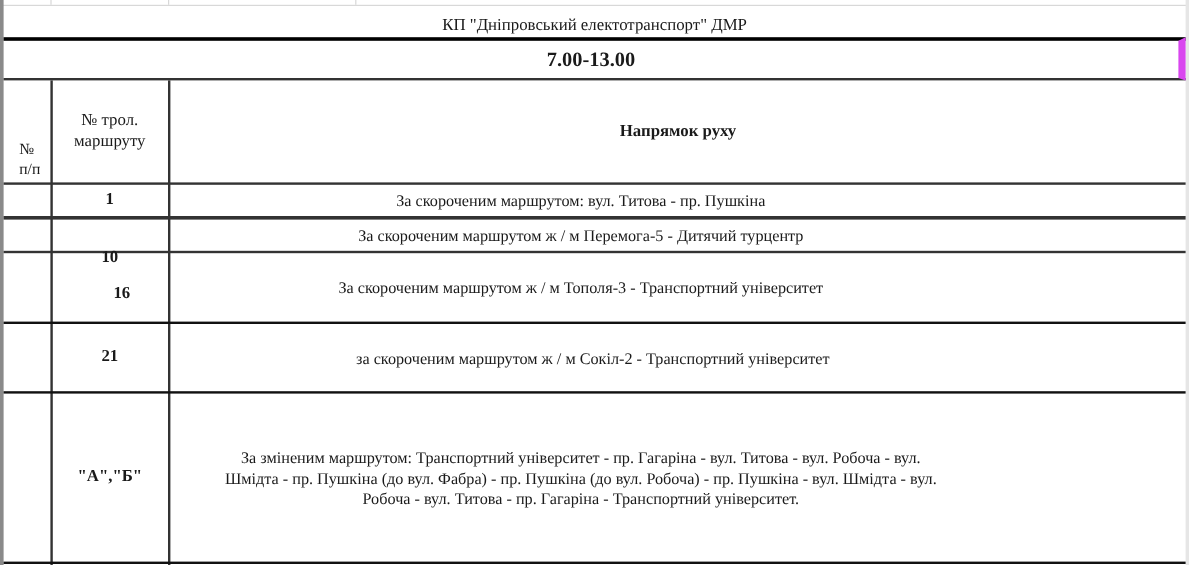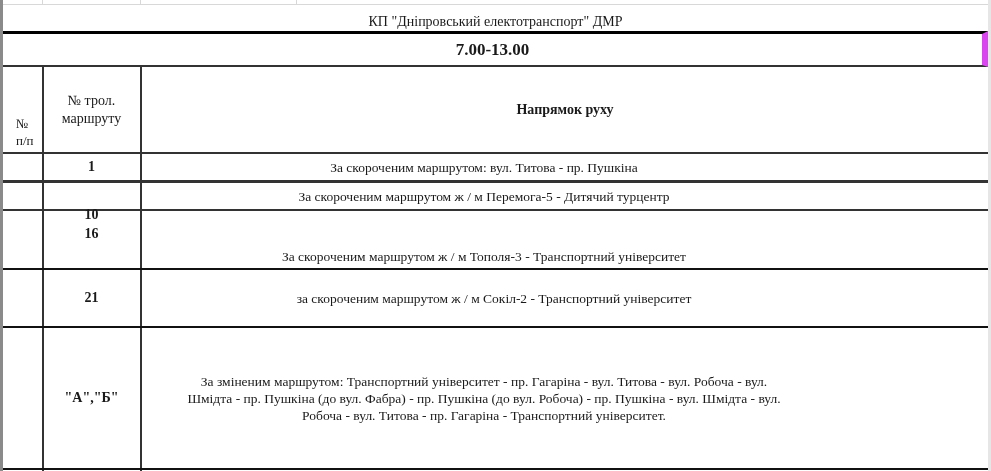--- a/index.html
+++ b/index.html
@@ -47,20 +47,20 @@
 <div class="hline" style="top:268px; height:2px; background:#111;"></div>
 <div class="hline" style="top:326px; height:2px; background:#111;"></div>
 <div class="hline" style="top:468px; height:2px; background:#111;"></div>
 
 <div class="cell rnum" style="top:154px; height:26px;">1</div>
 <div class="cell rdir" style="top:154px; height:26px;">За скороченим маршрутом: вул. Титова - пр. Пушкіна</div>
 
 <div class="cell rnum" style="top:183px; height:16px;margin-top:24px;">10</div>
 <div class="cell rdir" style="top:183px; height:26px;">За скороченим маршрутом ж / м Перемога-5 - Дитячий турцентр</div>
 
-<div class="cell rnum" style="top:200px; height:68px;">16</div>
-<div class="cell rdir" style="top:211px; height:57px;margin-top:17px;">За скороченим маршрутом ж / м Тополя-3 - Транспортний університет</div>
+<div class="cell rnum" style="top:211px; height:68px;margin-left:10px;">16</div>
+<div class="cell rdir" style="top:211px; height:57px;">За скороченим маршрутом ж / м Тополя-3 - Транспортний університет</div>
 
 <div class="cell rnum" style="top:270px; height:56px;">21</div>
 <div class="cell rdir" style="top:270px; height:56px;padding-left:28px;">за скороченим маршрутом ж / м Сокіл-2 - Транспортний університет</div>
 
 <div class="cell rnum" style="top:328px; height:140px;">"А","Б"</div>
 <div class="cell rdir" style="top:328px; height:140px; padding:0 36px;">За зміненим маршрутом: Транспортний університет - пр. Гагаріна - вул. Титова - вул. Робоча - вул. Шмідта - пр. Пушкіна (до вул. Фабра) - пр. Пушкіна (до вул. Робоча) - пр. Пушкіна - вул. Шмідта -  вул. Робоча - вул. Титова - пр. Гагаріна - Транспортний університет.</div>
 
 </body></html>

